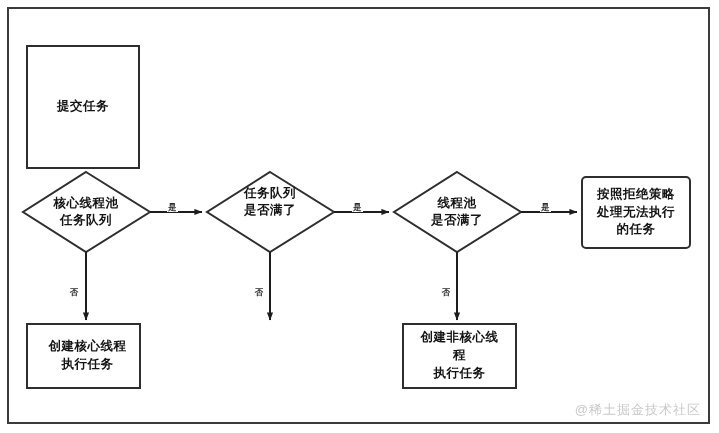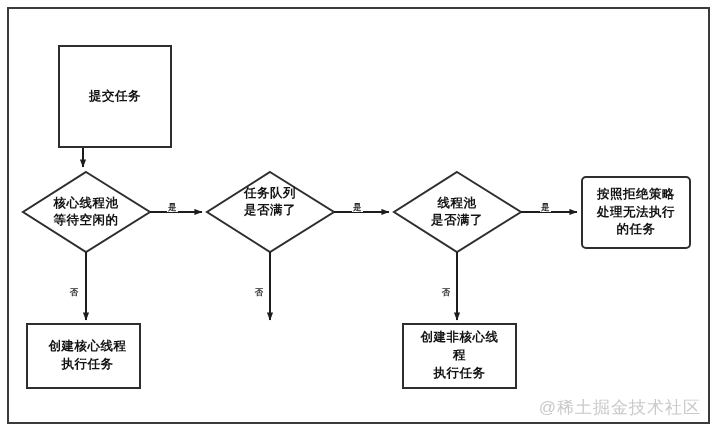--- a/index.html
+++ b/index.html
@@ -78,21 +78,21 @@
   }
   .edge-label.vertical {
     writing-mode: vertical-rl;
     text-orientation: upright;
     padding: 1px 0;
   }
   #watermark {
     position: absolute;
     right: 18px;
     bottom: 14px;
-    font-size: 17px;
+    font-size: 13px;
     color: #c9c9c9;
     letter-spacing: 1px;
     font-weight: normal;
     user-select: none;
   }
 </style>
 </head>
 <body>
 
 <div id="canvas">
@@ -120,21 +120,21 @@
 
     <line x1="521" y1="212" x2="577" y2="212" stroke="#1d1d1d" stroke-width="2" marker-end="url(#arrow)"></line>
 
     <line x1="86" y1="252" x2="86" y2="320" stroke="#1d1d1d" stroke-width="2" marker-end="url(#arrow)"></line>
 
     <line x1="270" y1="252" x2="270" y2="320" stroke="#1d1d1d" stroke-width="2" marker-end="url(#arrow)"></line>
 
     <line x1="457" y1="252" x2="457" y2="320" stroke="#1d1d1d" stroke-width="2" marker-end="url(#arrow)"></line>
   </svg>
 
-  <div class="node-box" style="left:26px; top:45px; width:114px; height:103px;margin-left:32px;">
+  <div class="node-box" style="left:26px; top:45px; width:114px; height:124px;">
     <span class="node-text">提交任务</span>
   </div>
 
   <div class="node-box rounded" style="left:581px; top:176px; width:110px; height:73px;">
     <span class="node-text">按照拒绝策略
 处理无法执行
 的任务</span>
   </div>
 
   <div class="node-box" style="left:26px; top:323px; width:115px; height:66px;padding-left:8px;">
@@ -143,21 +143,21 @@
   </div>
 
 
   <div class="node-box" style="left:402px; top:323px; width:115px; height:66px;">
     <span class="node-text">创建非核心线
 程
 执行任务</span>
   </div>
 
   <div class="diamond-label" style="left:23px; top:195px; width:126px;">核心线程池
-等待空闲的</div>
+任务队列</div>
 
   <div class="diamond-label" style="left:207px; top:185px; width:126px;">任务队列
 是否满了</div>
 
   <div class="diamond-label" style="left:394px; top:195px; width:126px;text-align:center;">线程池
 是否满了</div>
 
   <div class="edge-label" style="left:167px; top:203px;">是</div>
 
   <div class="edge-label" style="left:352px; top:203px;">是</div>

